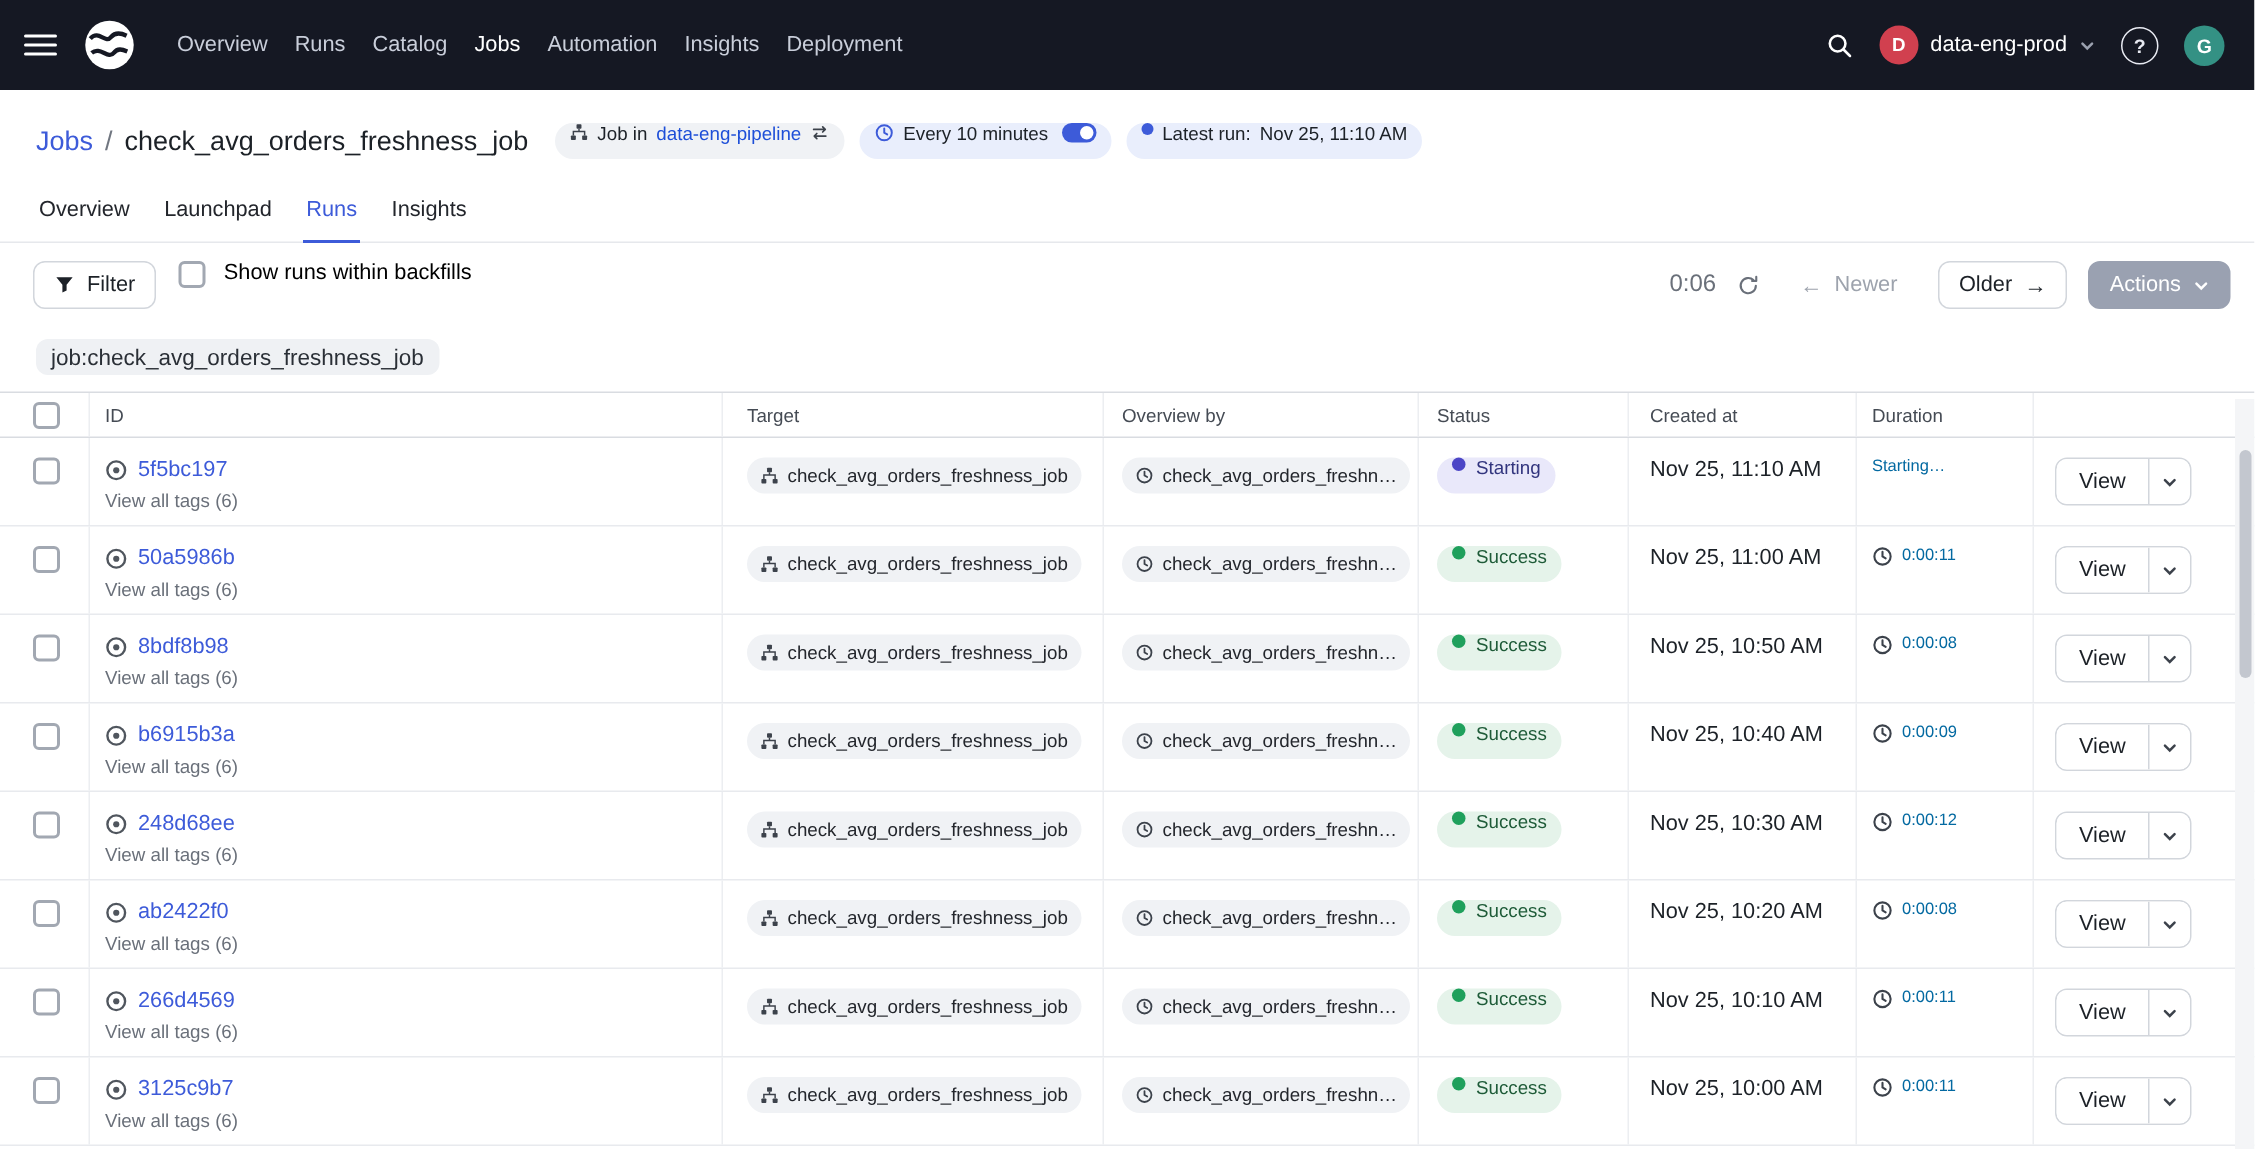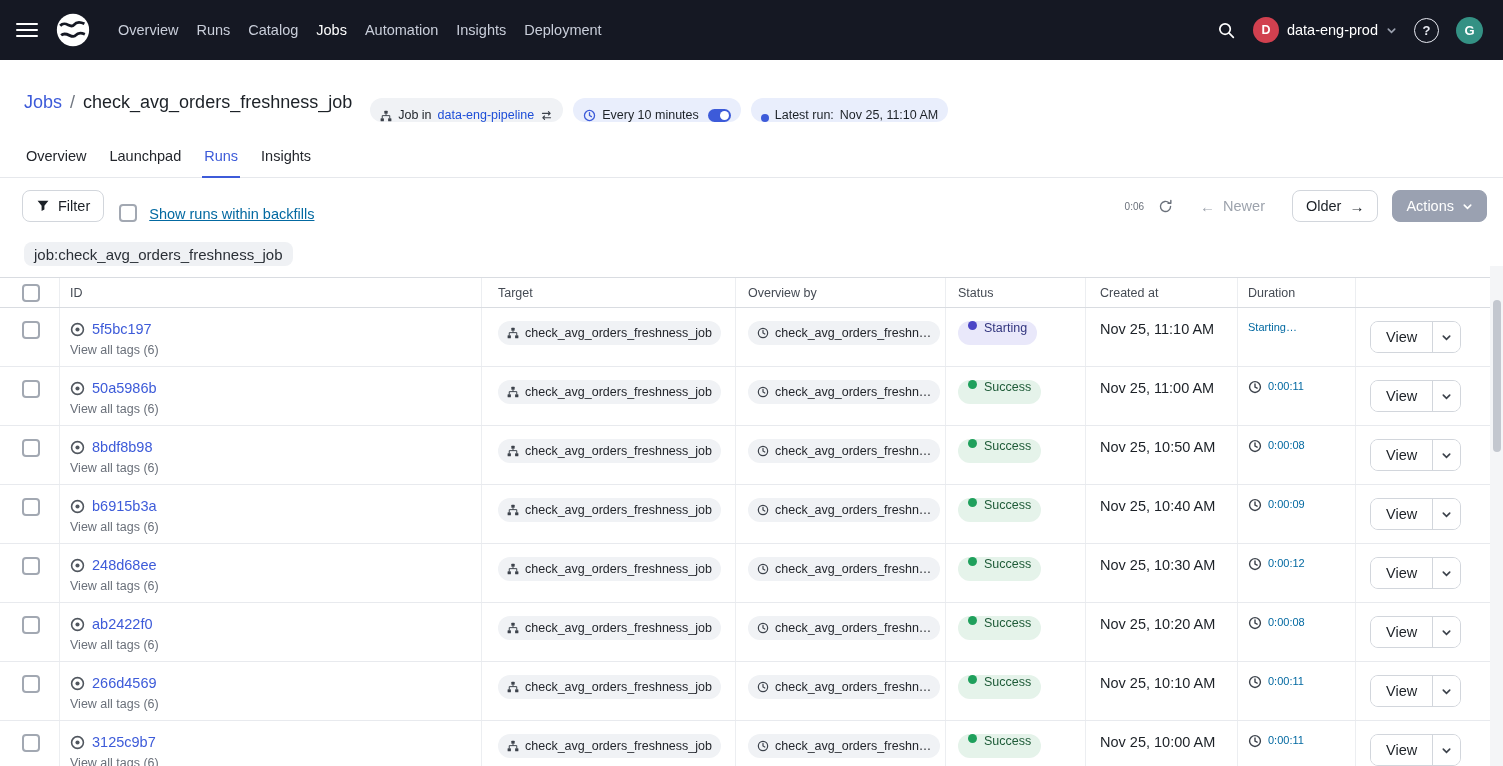--- a/index.html
+++ b/index.html
@@ -29,46 +29,46 @@
   .help-circle { width: 25px; height: 25px; border-radius: 50%; border: 1.7px solid #E8EAF2; color: #E8EAF2; font-size: 13px; font-weight: bold; display: flex; align-items: center; justify-content: center; cursor: pointer; }
   .user-avatar { width: 27px; height: 27px; font-size: 13px; }
 
   
   .page-header { padding: 22px 24px 0; }
   .breadcrumb-row { display: flex; align-items: center; }
   .crumb-link { font-size: 18px; color: #3D5BD9; cursor: pointer; }
   .crumb-sep { font-size: 18px; color: #707680; margin: 0 8px; }
   .page-title { font-size: 18px; font-weight: 500; color: #1C2127; }
   .badges { display: flex; align-items: center; gap: 10px; margin-left: 18px; }
-  .pill { height: 24px; border-radius: 12px; display: inline-flex; align-items: flex-end; gap: 6px; padding: 0 10px; font-size: 12.5px; color: #1C2127; white-space: nowrap; margin-top: 16px; }
+  .pill { height: 24px; border-radius: 12px; display: inline-flex; align-items: flex-start; gap: 6px; padding: 0 10px; font-size: 12.5px; color: #1C2127; white-space: nowrap; }
   .pill.gray { background: #F0F2F5; }
   .pill.blue { background: #E9EEFC; }
   .pill .picon { display: flex; color: #3D5BD9; }
   .pill.gray .picon { color: #3C424B; }
   .pill-link { color: #1d4ed8; cursor: pointer; }
   .toggle { width: 23px; height: 13px; border-radius: 7px; background: #3D5BD9; position: relative; margin-left: 3px; cursor: pointer; }
   .toggle::after { content: ""; position: absolute; right: 2px; top: 2px; width: 9px; height: 9px; border-radius: 50%; background: #fff; }
   .dot-blue { width: 8px; height: 8px; border-radius: 50%; background: #3D5BD9; }
 
   
   .tabs-row { margin-top: 26px; padding: 0 24px; display: flex; gap: 19px; border-bottom: 1px solid #E6E8EC; }
   .tab { font-size: 14.5px; color: #23262C; padding: 0 2px 13px; cursor: pointer; position: relative; white-space: nowrap; }
   .tab.active { color: #3D5BD9; }
   .tab.active::after { content: ""; position: absolute; left: 0; right: 0; bottom: -1px; height: 2px; background: #3D5BD9; }
 
   
   .toolbar { display: flex; align-items: center; padding: 12px 16px 0 22px; }
-  .toolbar-left { display: flex; align-items: flex-end; gap: 15px; }
+  .toolbar-left { display: flex; align-items: flex-start; gap: 15px; }
   .toolbar-right { margin-left: auto; display: flex; align-items: center; gap: 14px; }
   .btn { height: 32px; border: 1px solid #D2D6DC; background: #fff; border-radius: 8px; display: inline-flex; align-items: center; gap: 8px; padding: 0 13px; font-size: 14.5px; font-weight: 500; color: #1C2127; cursor: pointer; font-family: inherit; white-space: nowrap; }
   .btn.ghost { border: none; background: transparent; color: #9DA3AD; }
   .btn.actions { background: #9AA1B1; border-color: #9AA1B1; color: #fff; }
   .checkbox { width: 18px; height: 18px; border: 2px solid #A2A8B2; border-radius: 4px; background: #fff; display: inline-block; cursor: pointer; flex: none; }
-  .check-label { font-size: 14.5px; color: #0369a1; margin-left: -3px; text-decoration: underline; }
-  .timer { font-size: 10px; color: #6A707A; }
+  .check-label { font-size: 14.5px; color: #000000; margin-left: -3px; }
+  .timer { font-size: 16px; color: #6A707A; }
   .refresh-icon { color: #6A707A; display: flex; cursor: pointer; }
   .arrow-glyph { font-size: 15px; line-height: 1; }
 
   
   .filter-chip-row { padding: 20px 0 0 24px; }
   .filter-chip { display: inline-flex; align-items: center; height: 24px; background: #EFF1F4; border-radius: 8px; padding: 0 10px; font-size: 15px; color: #2A2F36; cursor: pointer; }
 
   
   .runs-table { margin-top: 11px; border-top: 1px solid #D9DCE1; }
   .thead, .trow { display: grid; grid-template-columns: 60px 422px 254px 210px 140px 152px 118px 1fr; }

